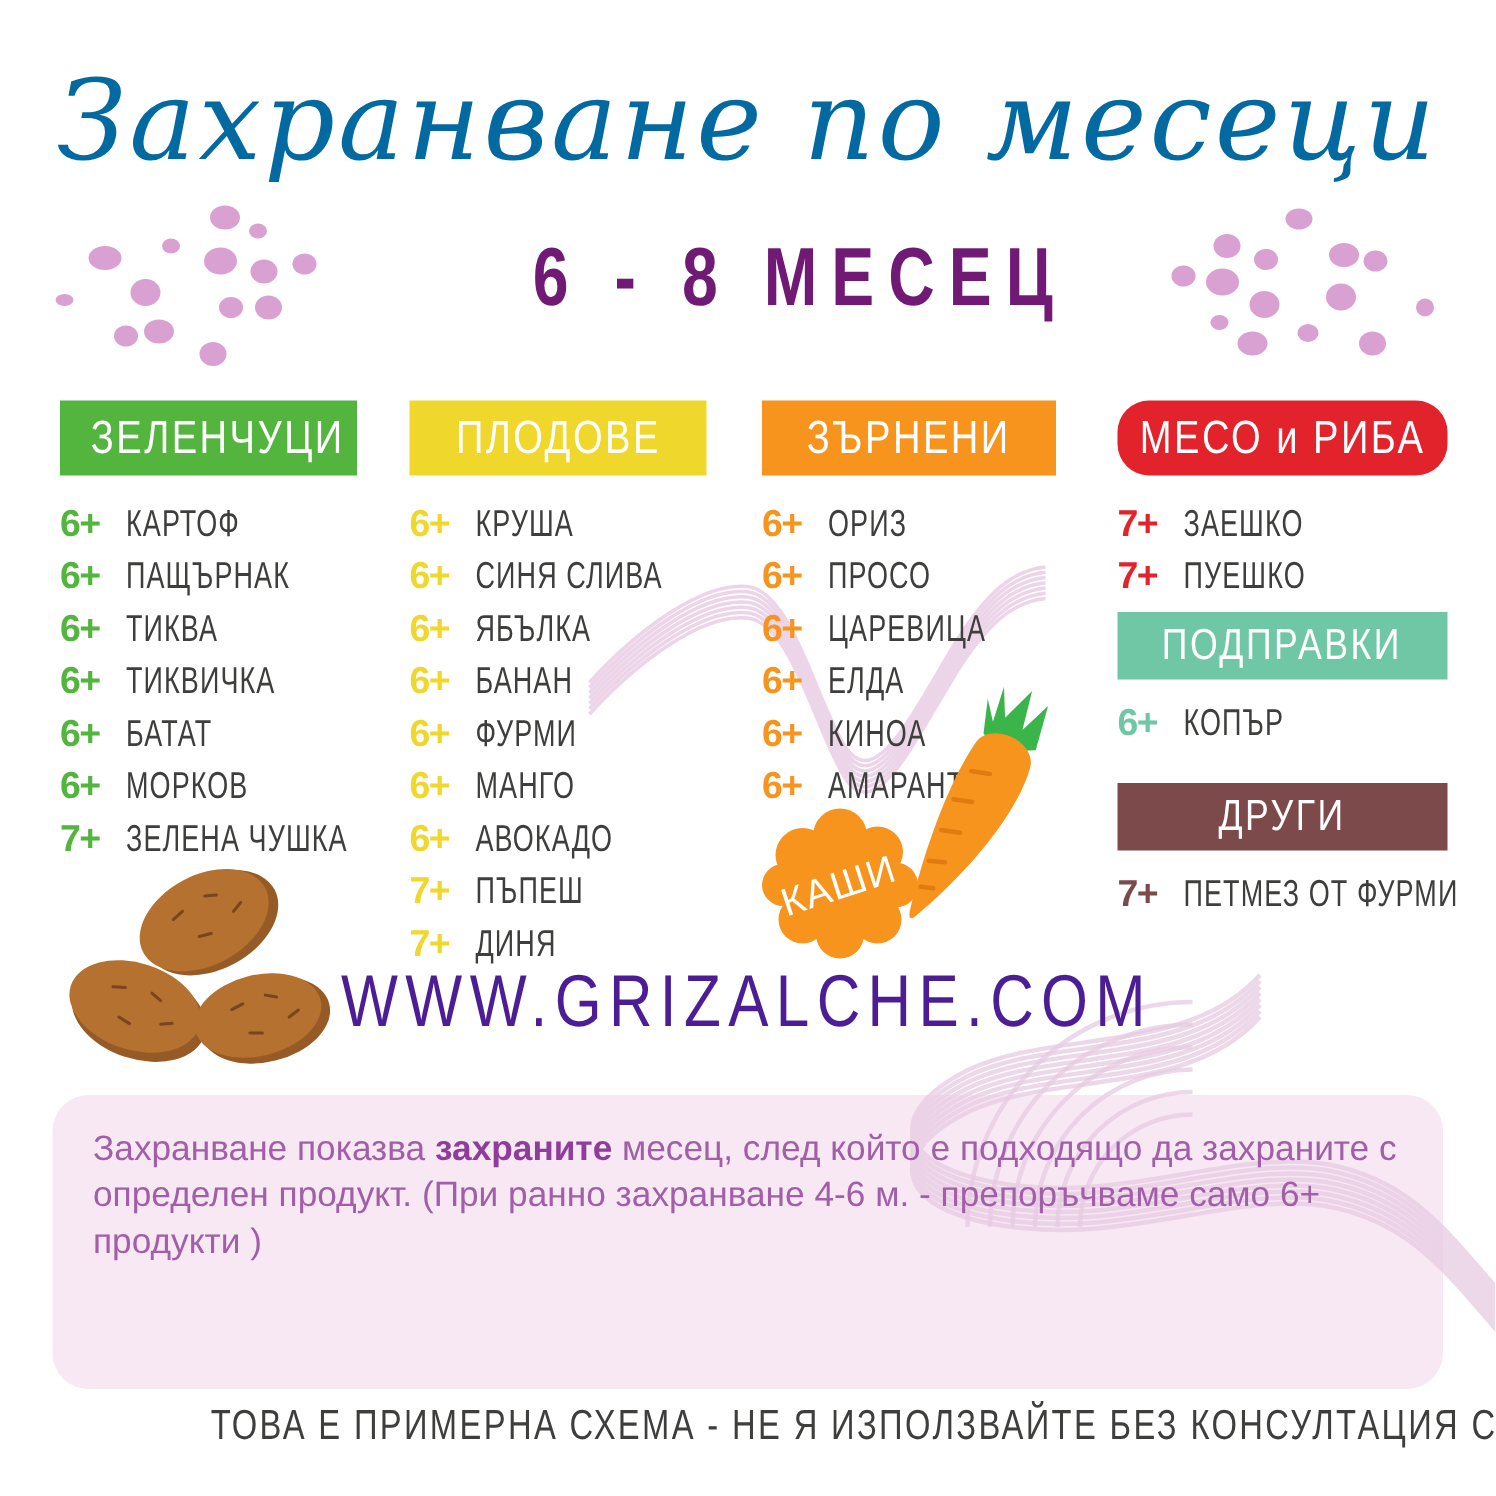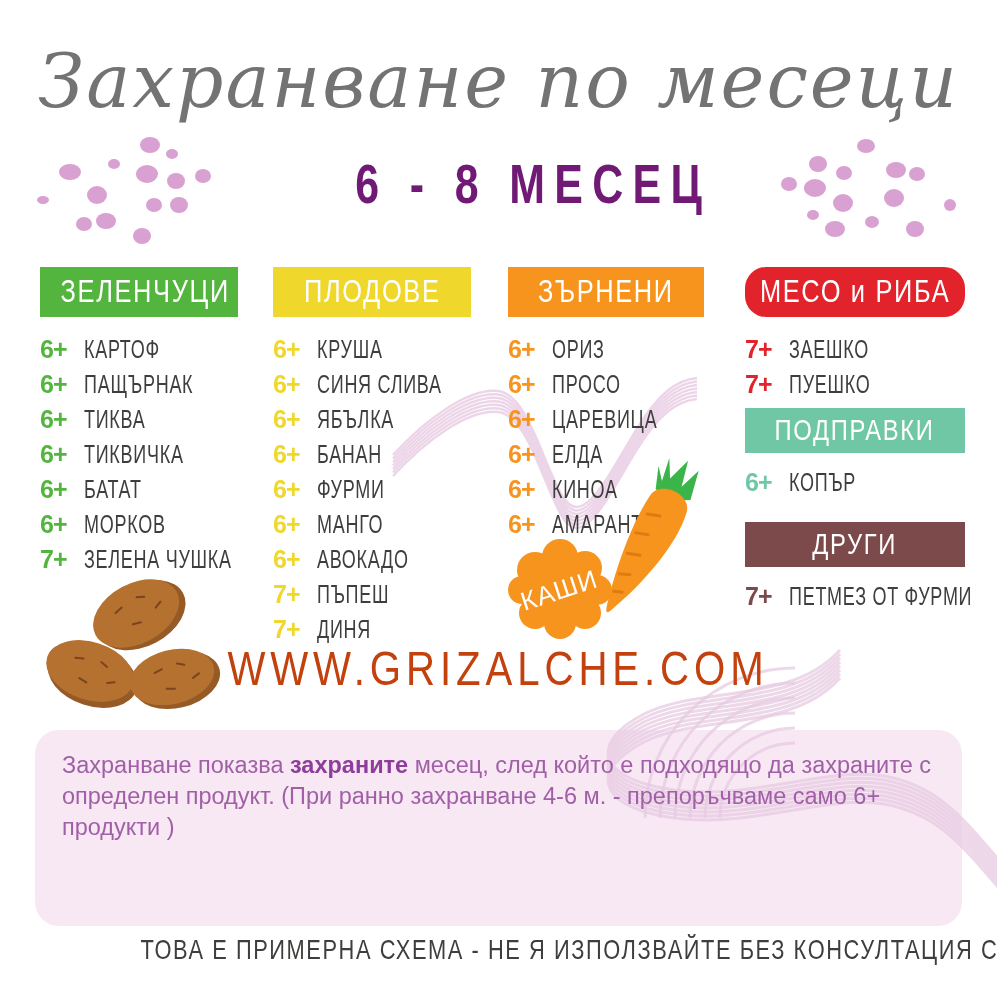--- a/index.html
+++ b/index.html
@@ -14,21 +14,21 @@
   .decor{position:absolute;left:0;top:0;width:997px;height:997px;z-index:1;pointer-events:none;}
   .content{position:absolute;left:0;top:0;width:997px;height:997px;z-index:2;}
 
   
   .cond{display:inline-block;transform:scaleX(0.74);transform-origin:center;white-space:nowrap;}
   .cond-l{display:inline-block;transform:scaleX(0.72);transform-origin:left center;white-space:nowrap;}
 
   
   .title{position:absolute;left:0;top:38px;width:997px;text-align:center;
     font-family:"DejaVu Serif", serif;font-style:italic;
-    font-size:74px;color:#737373;letter-spacing:2px;}
+    font-size:74px;color:#0369a1;letter-spacing:2px;}
   .subtitle{position:absolute;left:0;top:152px;width:997px;text-align:center;
     font-size:55px;color:#701a75;letter-spacing:12px;font-weight:bold;margin-left:35px;}
   .subtitle .cond{transform:scaleX(0.78);}
 
   
   .col{position:absolute;top:267px;}
   .col-1{left:40px;width:198px;}
   .col-2{left:273px;width:198px;}
   .col-3{left:508px;width:196px;}
   .col-4{left:745px;width:220px;}
@@ -56,21 +56,21 @@
   .age-meat{color:#E3232B;}
   .age-spice{color:#70C7A5;}
   .age-other{color:#7C4A4A;}
   .food{font-size:25px;color:#3E3E3D;letter-spacing:1px;}
 
   
   .svg-abs{position:absolute;}
 
   
   .website{position:absolute;left:0;top:640px;width:997px;text-align:center;
-    font-size:49px;color:#c2410c;letter-spacing:6px;}
+    font-size:49px;color:#4c1d95;letter-spacing:6px;}
   .website .cond{transform:scaleX(0.82);}
 
   
   .infobox-text{position:absolute;left:62px;top:750px;width:872px;
     font-size:23.5px;line-height:31px;color:#A15FA8;}
   .infobox-text b{color:#8E3D9B;}
   .infobox-text .para2{margin-top:24px;}
 
   
   .footer{position:absolute;left:0;top:934px;width:997px;text-align:center;

